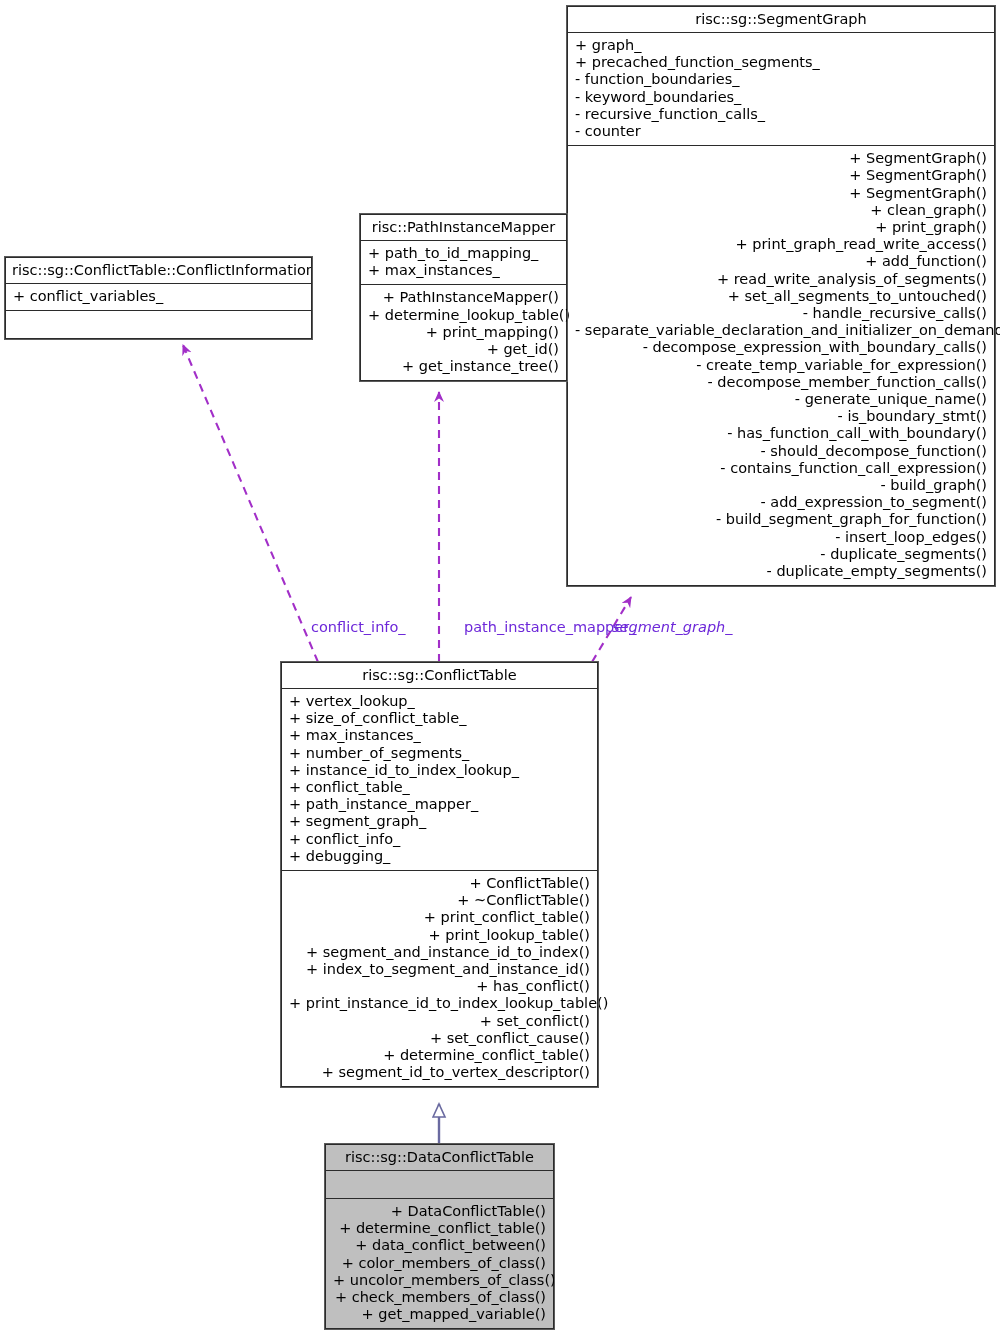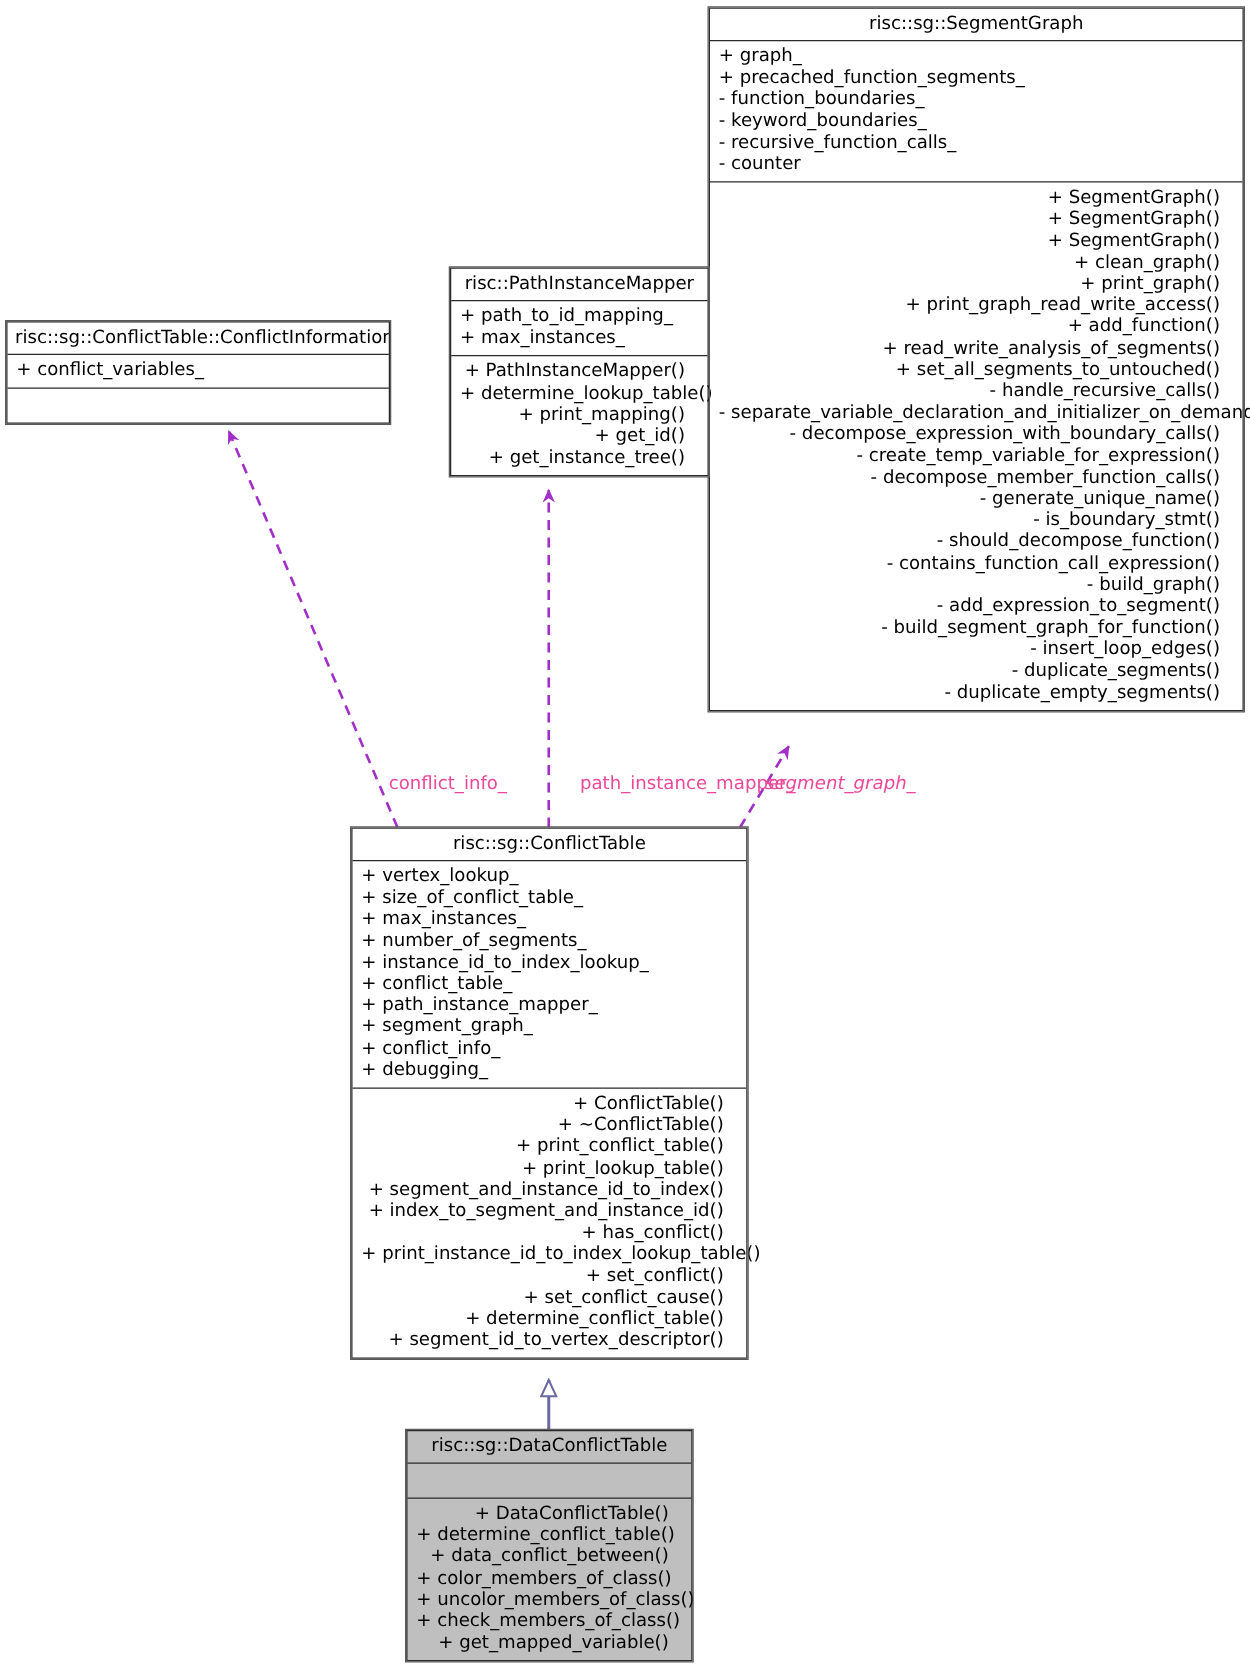--- a/index.html
+++ b/index.html
@@ -42,41 +42,41 @@
     text-align: center;
     font-size: 14.5px;
     color: #000000;
     padding: 4px 6px 5px 6px;
     line-height: 16px;
     border-bottom: 1px solid #2b2b2b;
     white-space: nowrap;
     overflow: hidden;
   }
   .cls-section {
-    padding: 4px 18px 5px 7px;
+    padding: 4px 7px 5px 7px;
     border-bottom: 1px solid #2b2b2b;
   }
   .cls-section:last-child {
     border-bottom: none;
     text-align: right;
   }
   .cls-section.empty {
     min-height: 18px;
     padding: 4px 7px 5px 7px;
   }
   .cls-member {
     font-size: 14.5px;
     line-height: 17.2px;
     color: #000000;
     white-space: nowrap;
   }
   .edge-label {
     position: absolute;
     font-size: 14.5px;
-    color: #ec4899;
+    color: #6d28d9;
     white-space: nowrap;
     line-height: 16px;
   }
 </style>
 </head>
 <body>
 
 <div id="canvas">
 
   <svg class="edges" viewBox="0 0 1000 1339">
@@ -118,20 +118,21 @@
       <div class="cls-member">+ add_function()</div>
       <div class="cls-member">+ read_write_analysis_of_segments()</div>
       <div class="cls-member">+ set_all_segments_to_untouched()</div>
       <div class="cls-member">- handle_recursive_calls()</div>
       <div class="cls-member">- separate_variable_declaration_and_initializer_on_demand()</div>
       <div class="cls-member">- decompose_expression_with_boundary_calls()</div>
       <div class="cls-member">- create_temp_variable_for_expression()</div>
       <div class="cls-member">- decompose_member_function_calls()</div>
       <div class="cls-member">- generate_unique_name()</div>
       <div class="cls-member">- is_boundary_stmt()</div>
+      <div class="cls-member">- has_function_call_with_boundary()</div>
       <div class="cls-member">- should_decompose_function()</div>
       <div class="cls-member">- contains_function_call_expression()</div>
       <div class="cls-member">- build_graph()</div>
       <div class="cls-member">- add_expression_to_segment()</div>
       <div class="cls-member">- build_segment_graph_for_function()</div>
       <div class="cls-member">- insert_loop_edges()</div>
       <div class="cls-member">- duplicate_segments()</div>
       <div class="cls-member">- duplicate_empty_segments()</div>
     </div>
   </div>

